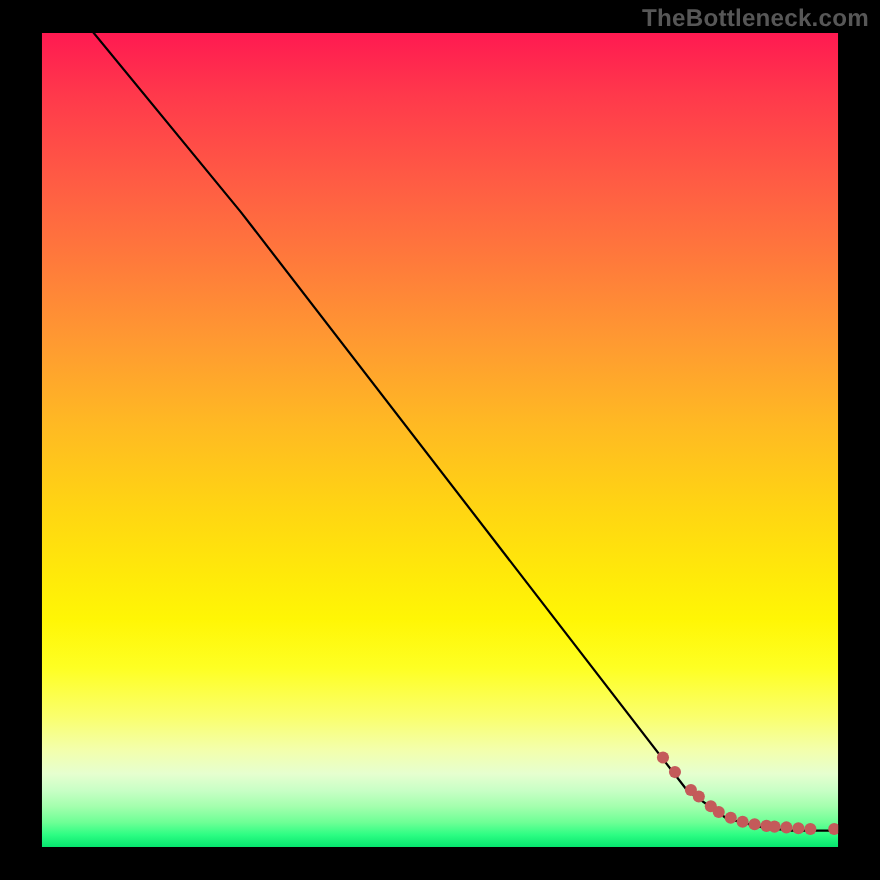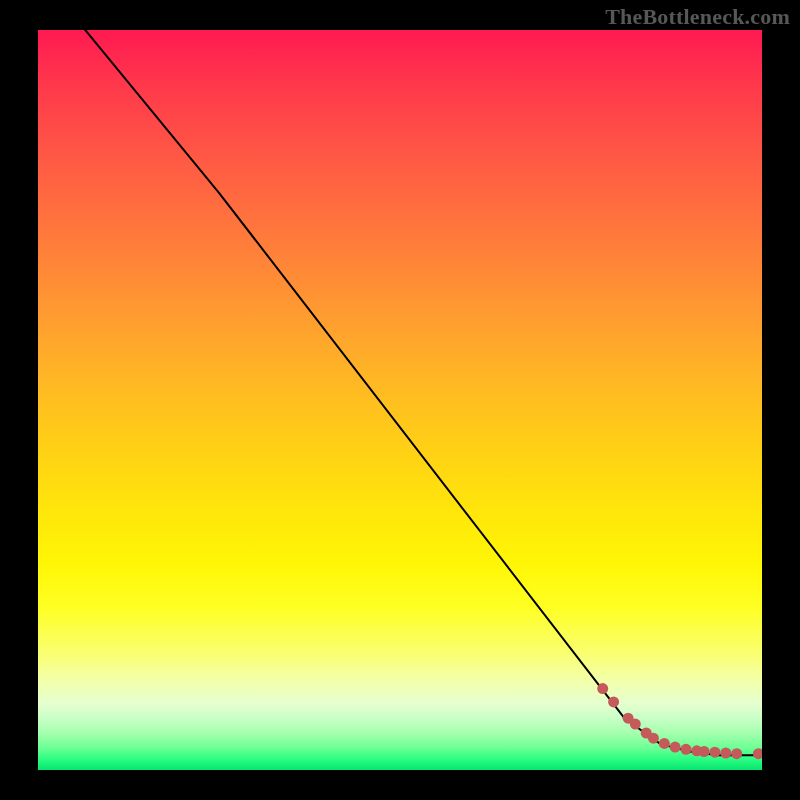--- a/index.html
+++ b/index.html
@@ -7,21 +7,21 @@
   .stage {
     position: relative;
     width: 800px;
     height: 800px;
     background: #000;
   }
   .watermark {
     position: absolute;
     top: 4px;
     right: 10px;
-    font-family: Liberation Serif, serif;
+    font-family: Liberation Sans, sans-serif;
     font-size: 22px;
     font-weight: 600;
     color: #575757;
     letter-spacing: 0.2px;
     z-index: 10;
   }
   .plot-area {
     position: absolute;
     left: 38px;
     top: 30px;

